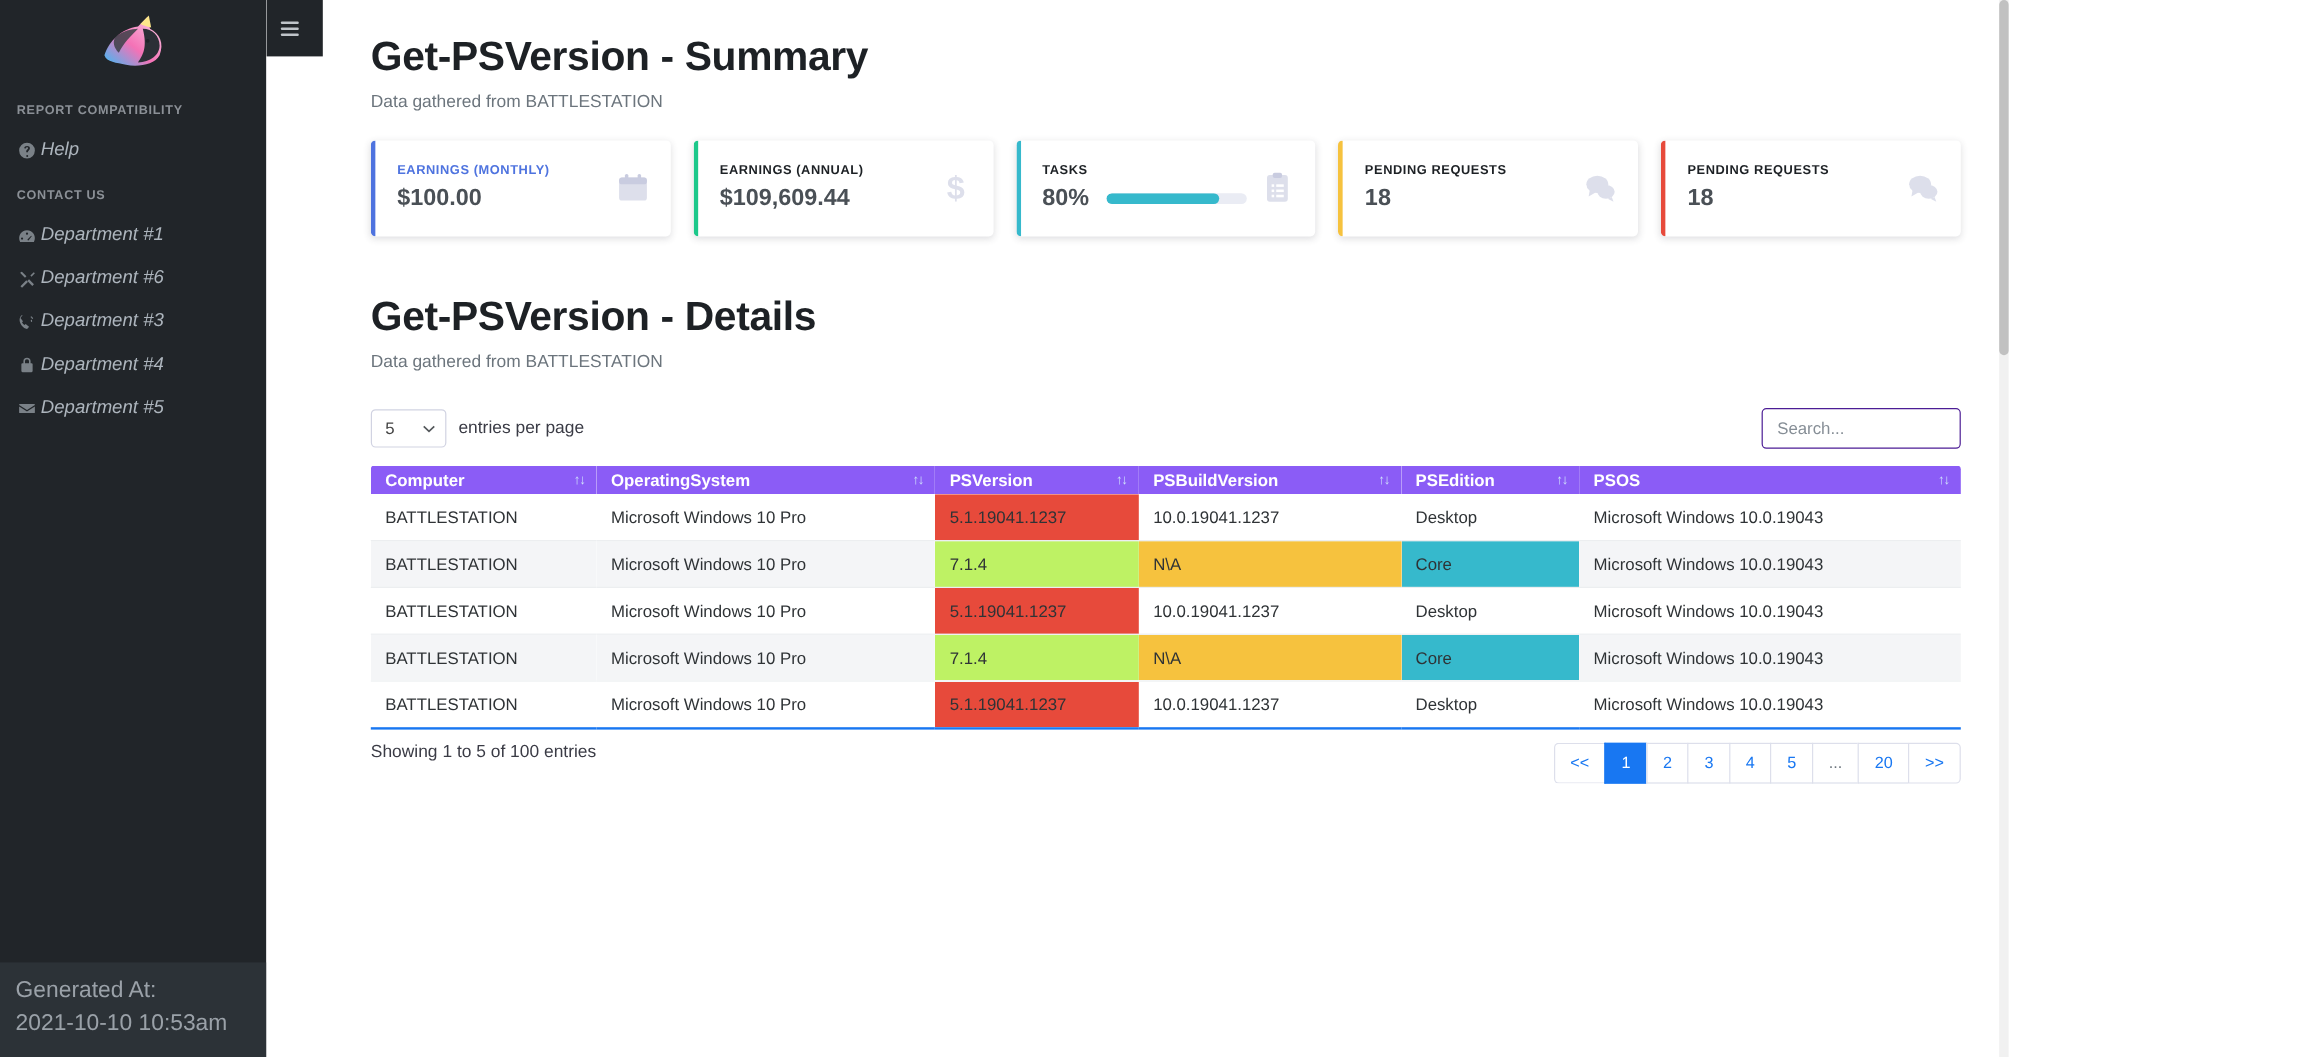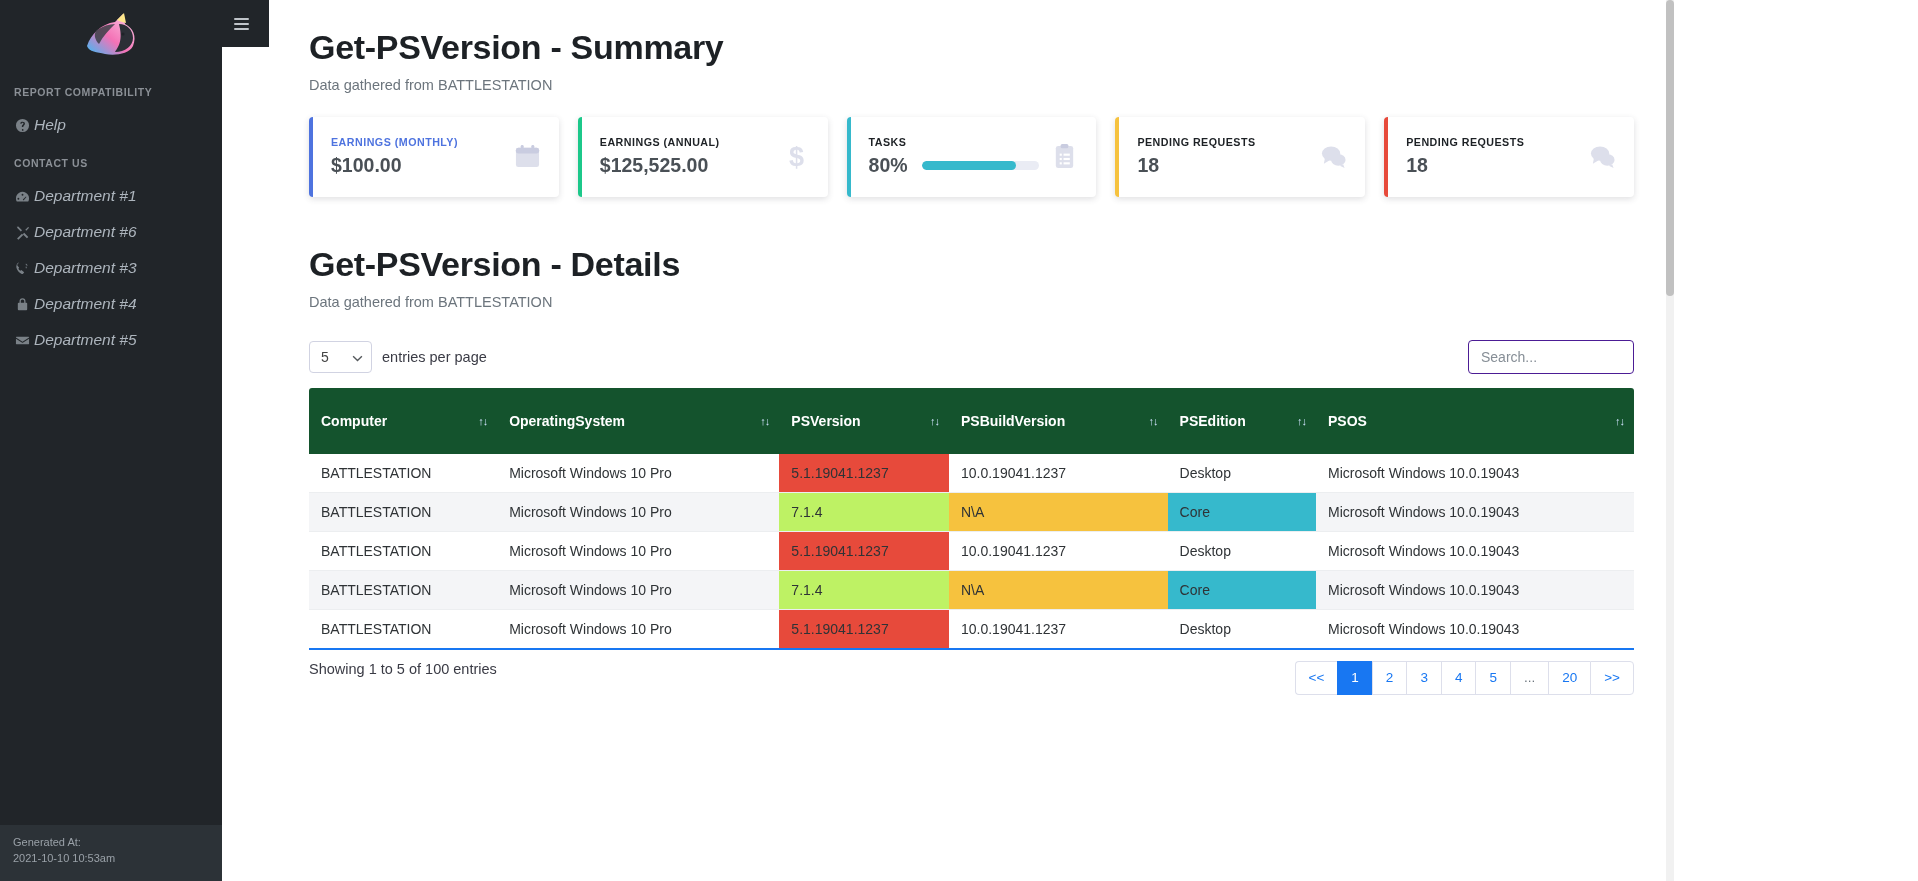--- a/index.html
+++ b/index.html
@@ -51,21 +51,21 @@
   .nav-ico {
     width: 16px; height: 16px;
     display: inline-flex; align-items: center; justify-content: center;
     color: #7a8187;
     flex: 0 0 16px;
   }
   .nav-ico svg { display: block; }
   .sidebar-footer {
     background: #2c3237;
     color: #9aa1a8;
-    font-size: 11px;
+    font-size: 19px;
     line-height: 1.45;
     padding: 10px 13px 14px 13px;
   }
 
   
   .main {
     flex: 1 1 auto;
     display: flex;
     flex-direction: row;
     background: #fff;
@@ -197,26 +197,26 @@
   }
   .search-input::placeholder { color: #868e96; }
 
   table.dt {
     width: 100%;
     border-collapse: collapse;
     margin-top: 14px;
     table-layout: fixed;
   }
   table.dt thead th {
-    background: #14532d;
+    background: #8b5cf6;
     color: #fff;
     font-size: 14px;
     font-weight: bold;
     text-align: left;
-    padding: 25px 12px;
+    padding: 4px 12px;
     white-space: nowrap;
     position: relative;
     cursor: pointer;
   }
   table.dt thead th:first-child { border-top-left-radius: 3px; }
   table.dt thead th:last-child { border-top-right-radius: 3px; }
   .sort-ico {
     position: absolute;
     right: 10px;
     top: 50%;
@@ -401,21 +401,21 @@
               <rect x="2" y="5" width="24" height="6" rx="2.5" fill="#c9cce0"></rect>
               <rect x="7" y="2" width="3" height="6" rx="1.4" fill="#c9cce0"></rect>
               <rect x="18" y="2" width="3" height="6" rx="1.4" fill="#c9cce0"></rect>
             </svg>
           </span>
         </div>
 
         <div class="card" style="border-left-color:#1cc88a">
           <div class="card-body">
             <div class="card-label">EARNINGS (ANNUAL)</div>
-            <div class="card-value">$125,525.00</div>
+            <div class="card-value">$109,609.44</div>
           </div>
           <span class="card-icon">
             <svg width="27" height="27" viewBox="0 0 28 28" fill="currentColor">
               <text x="14" y="24" font-family="Liberation Sans, sans-serif" font-size="28" font-weight="bold" text-anchor="middle" fill="currentColor">$</text>
             </svg>
           </span>
         </div>
 
         <div class="card" style="border-left-color:#36b9cc">
           <div class="card-body">

